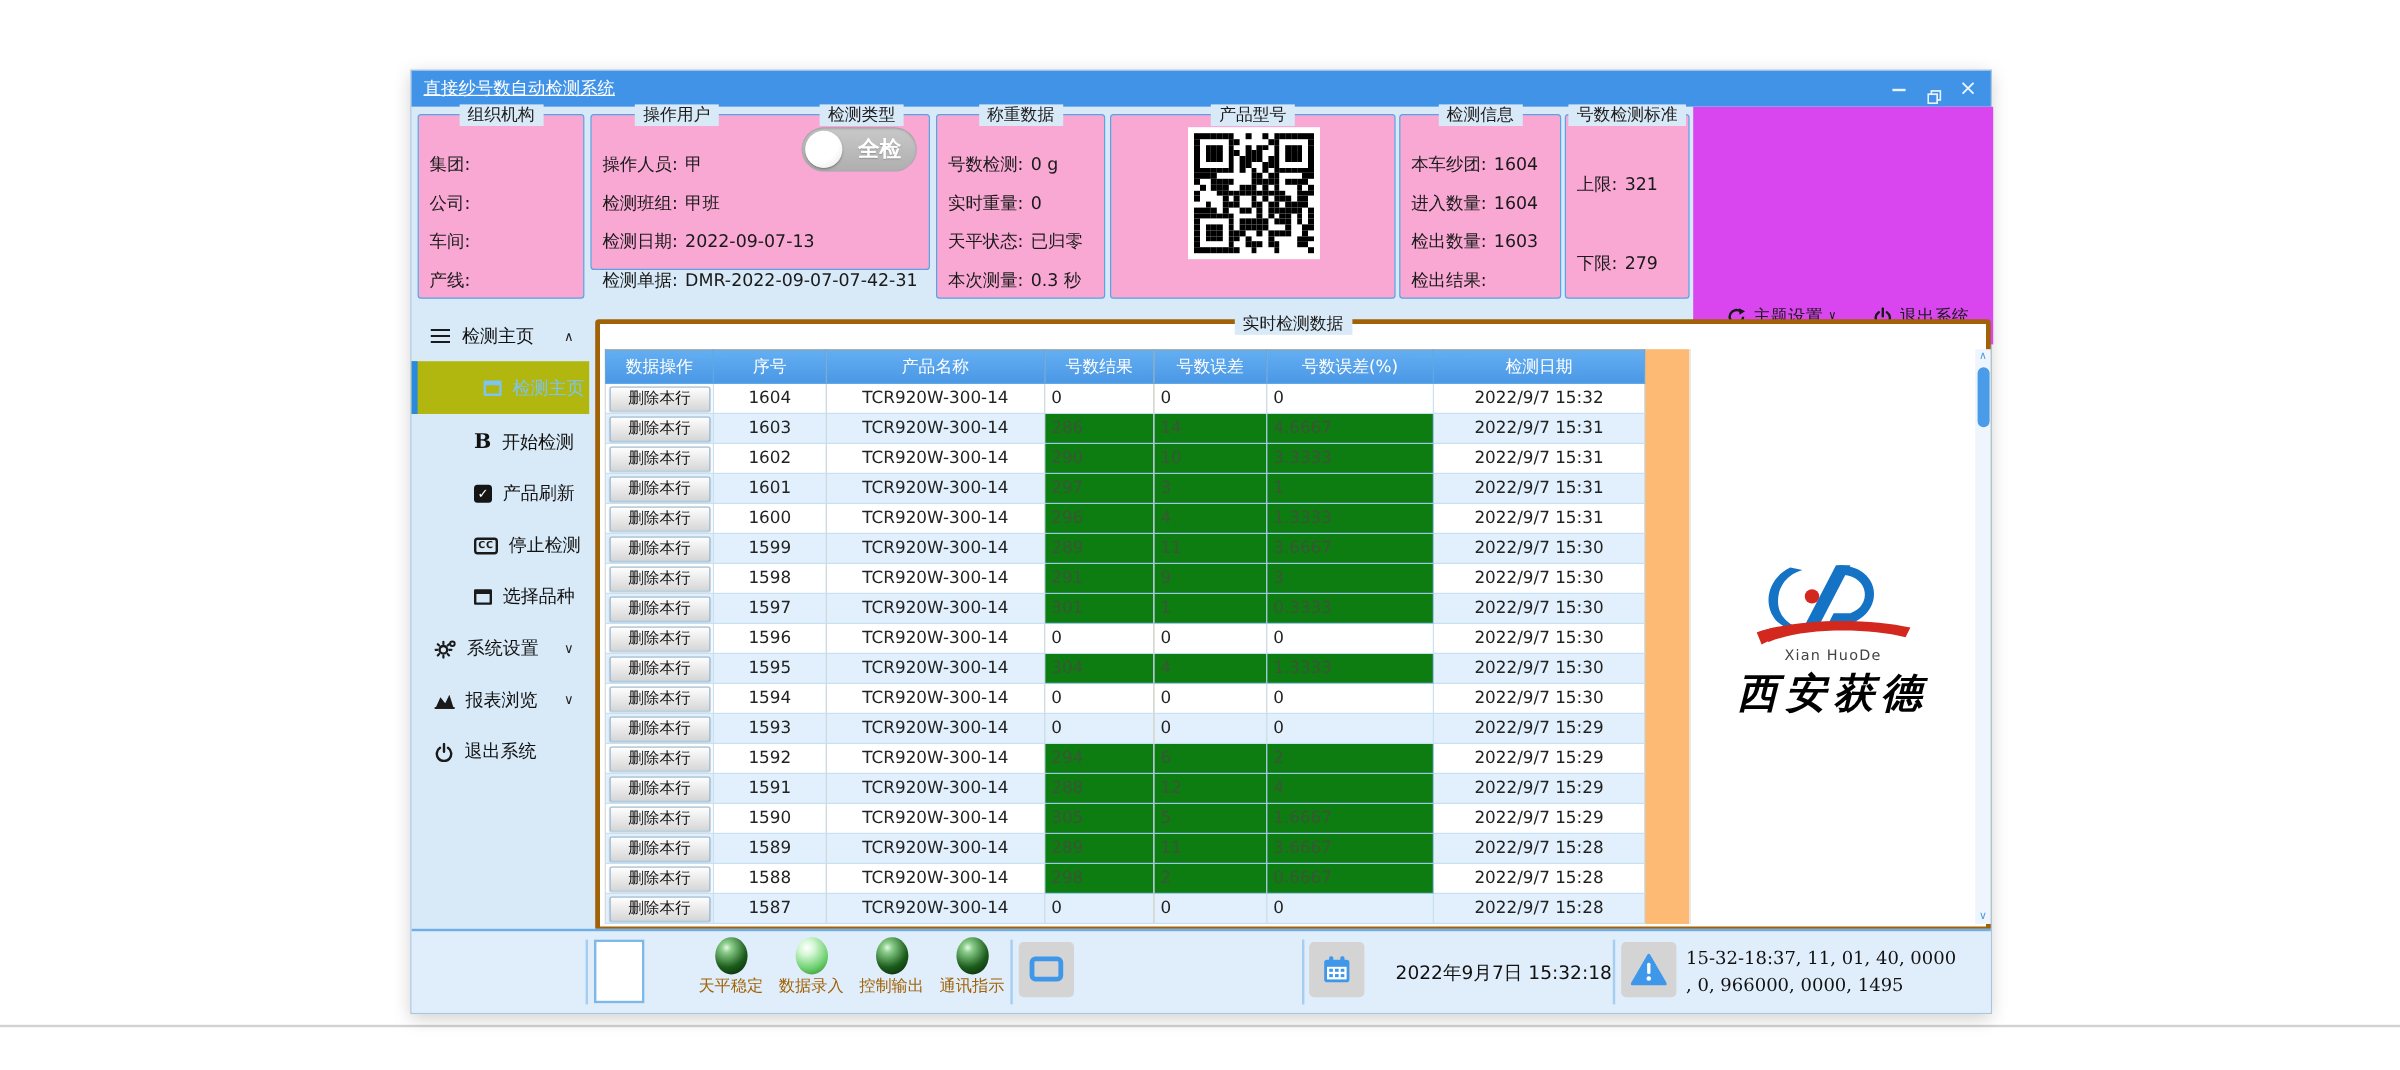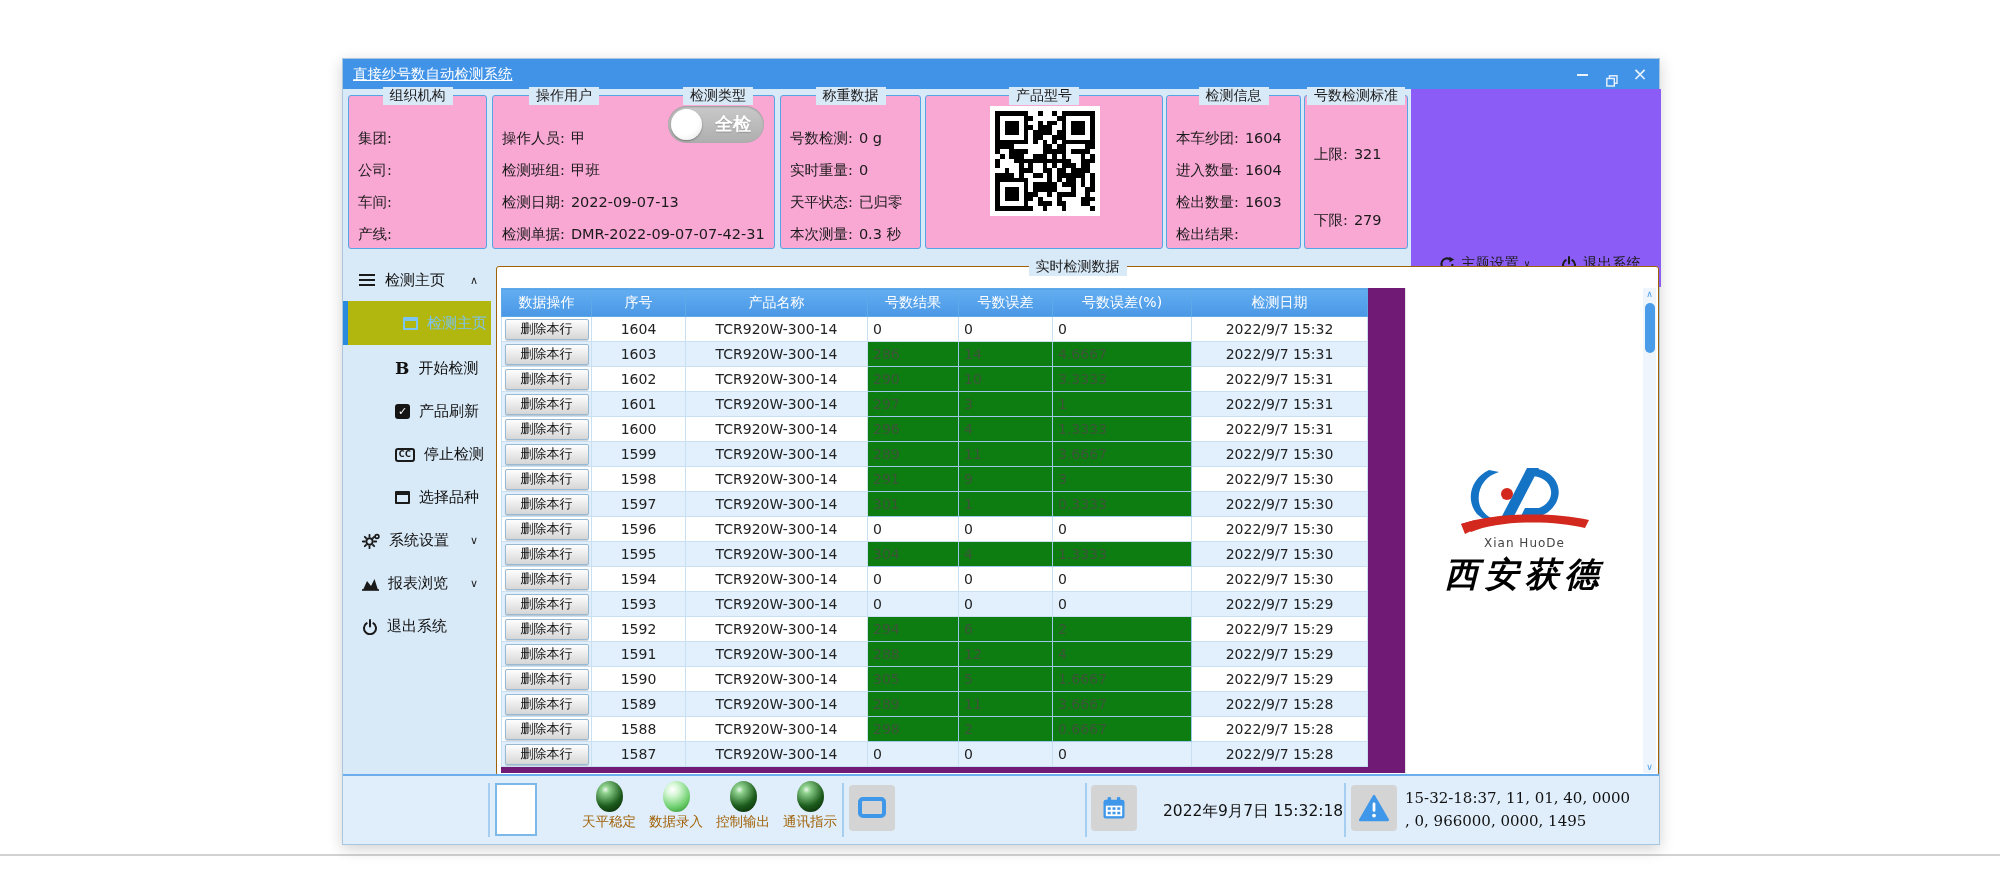--- a/index.html
+++ b/index.html
@@ -21,21 +21,21 @@
   .winbtn.close{ right:6px; font-size:18px; }
   .minbar { display:inline-block; width:11px; height:2px; background:#eaf3fd; vertical-align:middle; }
 
   
   .toppanel { position:absolute; left:0; top:30px; right:0; height:166px; background:#d8e9f7; }
   .gbox { position:absolute; border:1px solid #57a4e4; border-radius:3px; background:#f9a8d4; }
   .legend { position:absolute; top:-9px; left:50%; transform:translateX(-50%); background:#d8e9f7;
             padding:0 7px; font-size:14px; color:#1a1a1a; white-space:nowrap; }
   .legend.fixed { transform:none; }
   .gbox.org      { left:5px;    top:6px; width:139px; height:154px; }
-  .gbox.operator { left:149px;  top:6px; width:283px; height:154px; }
+  .gbox.operator { left:149px;  top:6px; width:283px; height:130px; }
   .gbox.weighing { left:437px;  top:6px; width:141px; height:154px; }
   .gbox.product  { left:582px;  top:6px; width:238px; height:154px; }
   .gbox.info     { left:823px;  top:6px; width:135px; height:154px; }
   .gbox.standard { left:961px;  top:6px; width:104px; height:154px; }
   .legend.op-l  { left:36px; }
   .legend.op-r  { left:190px; }
   .frow { position:absolute; left:9px; right:4px; font-size:14.5px; color:#1a1a1a; white-space:nowrap; line-height:20px; }
   .r1{top:32px} .r2{top:64px} .r3{top:96px} .r4{top:128px}
   .s1{top:48px} .s2{top:114px}
   .fval { margin-left:6px; }
@@ -48,21 +48,21 @@
   .toggle-label { position:absolute; right:13px; top:6px; font-size:18px; font-weight:bold; color:#fff;
                   text-shadow:0 1px 1px rgba(0,0,0,.2); }
 
   
   .qr { position:absolute; left:64px; top:10px; width:110px; height:110px; background:#fff; padding:5px;
         display:grid; grid-template-columns:repeat(21,1fr); grid-template-rows:repeat(21,1fr); }
   .qr i { display:block; }
   .qr i.b { background:#000; }
 
   
-  .grayzone { position:absolute; left:1068px; top:0; width:250px; height:198px; background:#8b5cf6;font-family:Liberation Mono, monospace; }
+  .grayzone { position:absolute; left:1068px; top:0; width:250px; height:198px; background:#d946ef;font-family:Liberation Mono, monospace; }
   .tbtn { position:absolute; bottom:14px; display:flex; align-items:center; gap:6px; font-size:14.5px;
           color:#1a1a1a; cursor:pointer; white-space:nowrap; }
   .tbtn.theme { left:28px; }
   .tbtn.exit  { left:150px; }
   .tbtn .chev { font-size:10px; margin-left:-1px; }
 
   
   .sidebar { position:absolute; left:0; top:196px; width:148px; height:521px; background:#d8e9f7; }
   .sgroup { position:absolute; left:0; top:6px; width:148px; height:38px; display:flex; align-items:center;
             padding-left:16px; cursor:pointer; }
@@ -81,22 +81,22 @@
   .win-icon { width:15px; height:13px; border:2px solid #1a1a1a; border-top-width:4px; border-radius:1px; }
   .win-icon.lt { border-color:#7cc4f2; }
   .bicon { font-family:"DejaVu Serif",serif; font-weight:bold; font-size:17px; color:#111; line-height:1; }
   .chk-icon { width:15px; height:15px; background:#141414; border-radius:3px; color:#fff; font-size:11px;
               line-height:15px; text-align:center; }
   .cc-icon { width:20px; height:14px; border:2px solid #1a1a1a; border-radius:3px; font-size:8px; font-weight:bold;
              color:#1a1a1a; line-height:10px; text-align:center; letter-spacing:.5px; }
 
   
   .maingroup { position:absolute; left:153px; top:207px; width:1163px; height:510px; background:#fff;
-               border:1px solid #a16207; border-radius:3px; }
-  .gridwrap { position:absolute; left:4px; top:21px; width:904px; bottom:2px; overflow:hidden; background:#701a75; }
+               border:4px solid #a16207; border-radius:3px; }
+  .gridwrap { position:absolute; left:4px; top:21px; width:904px; bottom:2px; overflow:hidden; background:#fdba74; }
   table { width:866px; border-collapse:collapse; table-layout:fixed; }
   th, td { overflow:hidden; white-space:nowrap; }
   thead th { height:28px; background:linear-gradient(#63aef2,#4a97e5); color:#fff; font-size:14px;
              font-weight:normal; border:1px solid #5ea9e6; }
   tbody td { height:25px; font-size:14px; color:#222; border:1px solid #c8e0f2; background-clip:padding-box; }
   tbody tr { background:#fff; }
   tbody tr.alt { background:#e1f0fc; }
   td.center { text-align:center; }
   td.num { text-align:left; padding-left:5px; }
   td.flag { background:#0d7c11; color:#3c5539; border-color:#9cc8ea; }

